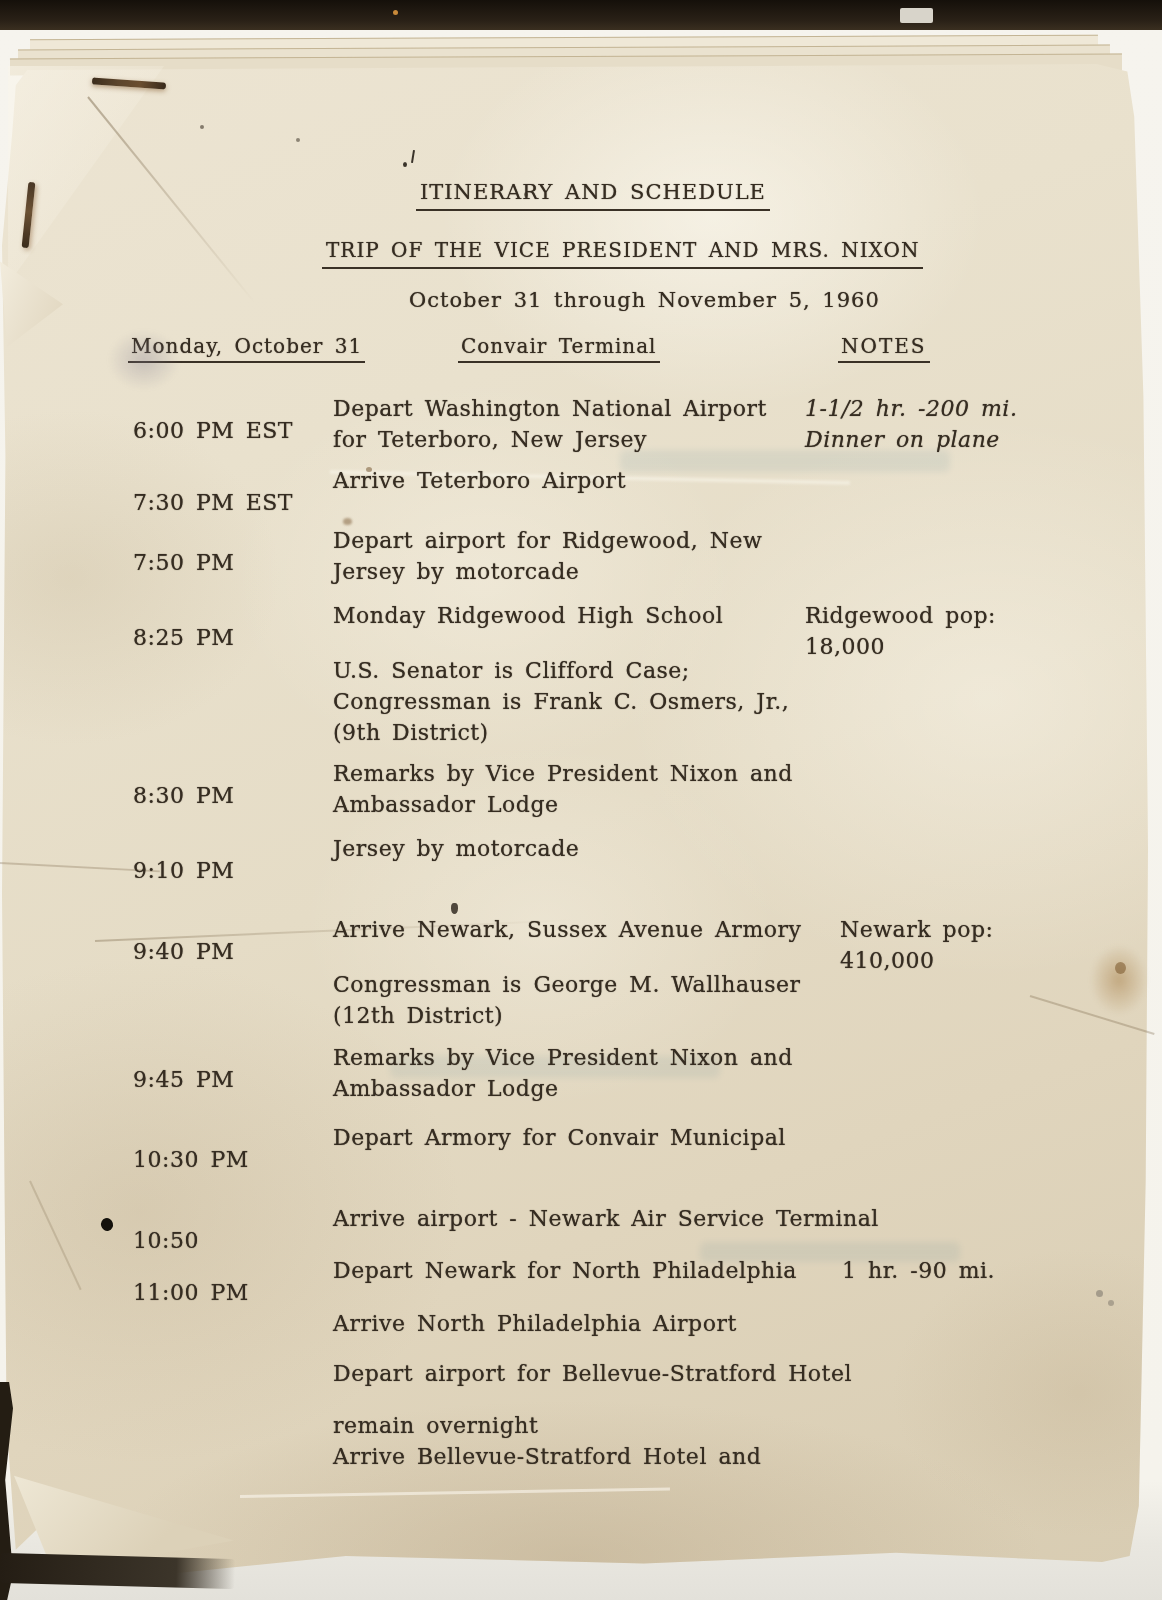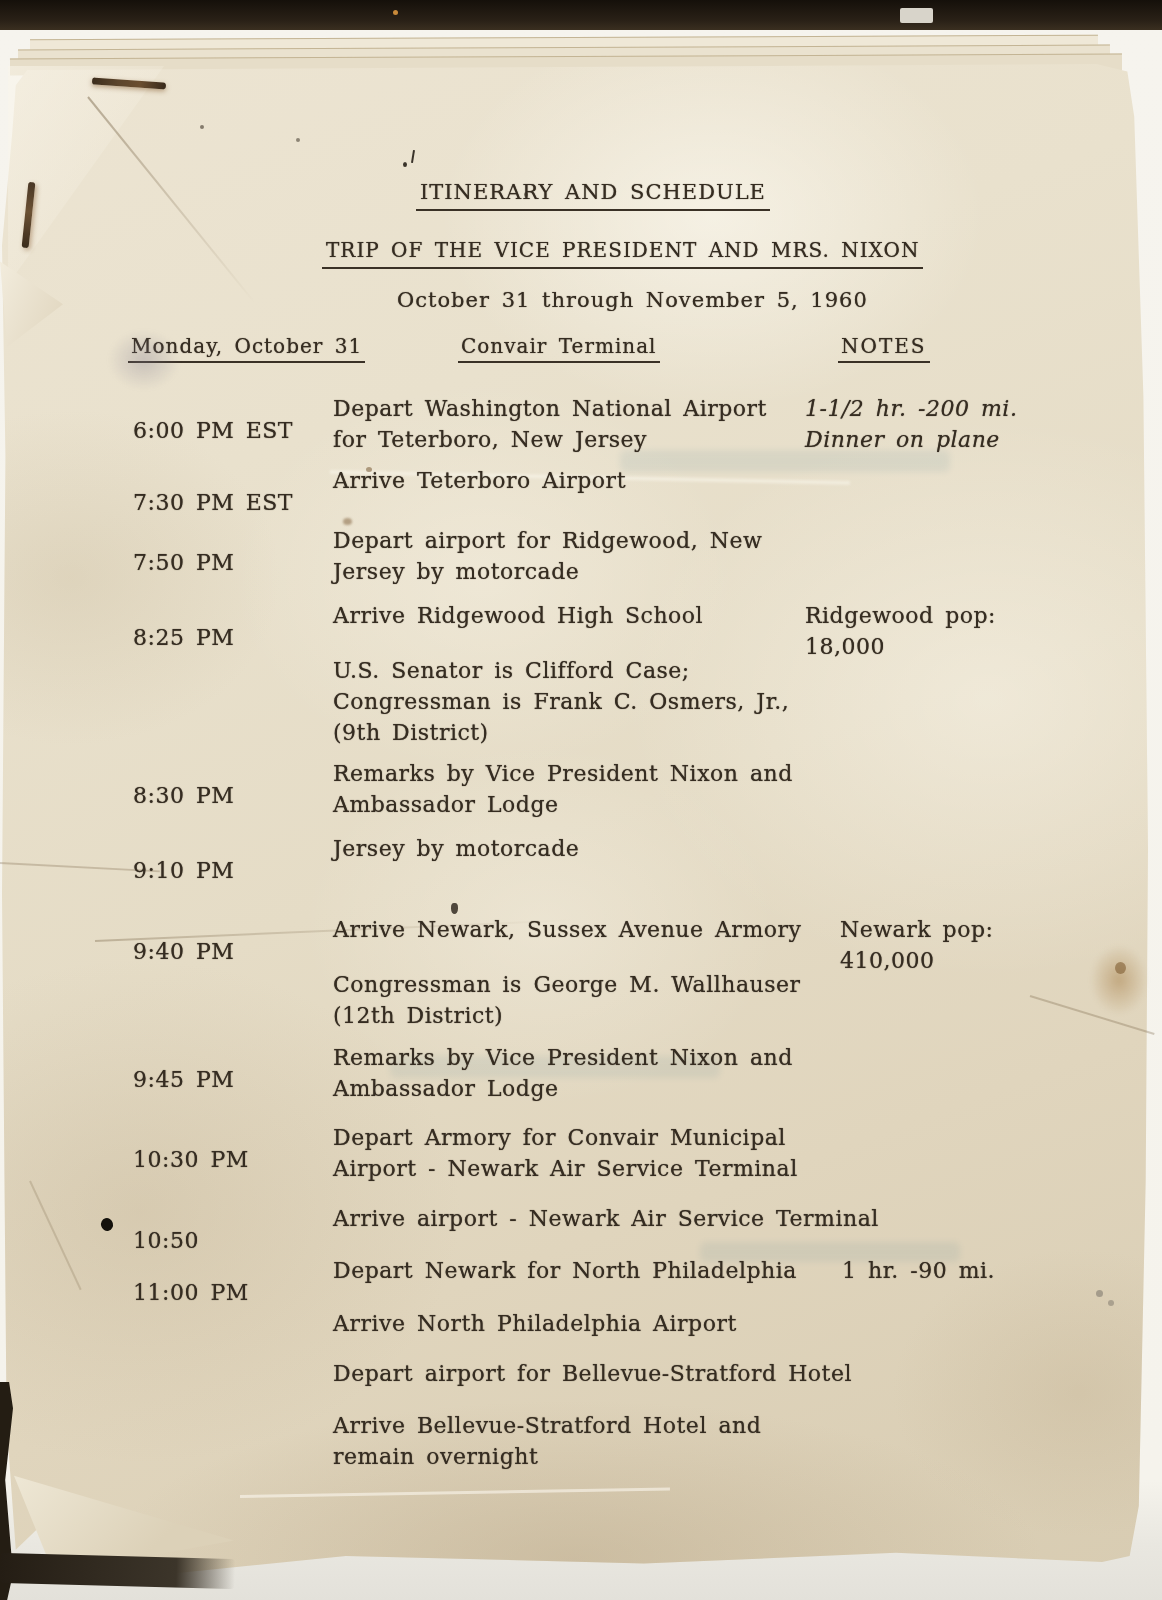--- a/index.html
+++ b/index.html
@@ -114,21 +114,21 @@
   <div class="ghost" style="left:620px;top:450px;width:330px;height:22px;"></div>
   <div class="ghost" style="left:390px;top:1056px;width:330px;height:22px;"></div>
   <div class="ghost" style="left:700px;top:1242px;width:260px;height:20px;"></div>
 
   <div class="speck" style="left:403px;top:162px;width:4px;height:5px;background:#3a332a;border-radius:50%;z-index:6;"></div>
   <div class="speck" style="left:412px;top:150px;width:2px;height:13px;background:#3a332a;transform:rotate(9deg);z-index:6;"></div>
 
   <div class="text-layer">
     <div class="t-abs doc-subtitle" style="left:322px;top:238px;">TRIP OF THE VICE PRESIDENT AND MRS. NIXON</div>
     <div class="t-abs doc-title" style="left:416px;top:180px;">ITINERARY AND SCHEDULE</div>
-    <div class="t-abs doc-date" style="left:397px;top:288px;">October 31 through November 5, 1960</div>
+    <div class="t-abs doc-date" style="left:409px;top:288px;">October 31 through November 5, 1960</div>
 
     <div class="t-abs col-head" style="left:128px;top:334px;">Monday, October 31</div>
     <div class="t-abs col-head" style="left:458px;top:334px;">Convair Terminal</div>
     <div class="t-abs col-head" style="left:838px;top:334px;letter-spacing:2px;">NOTES</div>
 
     <div id="schedule">
         <div class="row" style="top: 393px;">
           <div class="cell t">6:00 PM EST</div>
           <div class="cell d">
             <div class="line">Depart Washington National Airport</div>
@@ -148,21 +148,21 @@
         <div class="row" style="top: 525px;">
           <div class="cell t">7:50 PM</div>
           <div class="cell d">
             <div class="line">Depart airport for Ridgewood, New</div>
             <div class="line">Jersey by motorcade</div>
           </div>
         </div>
         <div class="row" style="top: 600px;">
           <div class="cell t">8:25 PM</div>
           <div class="cell d">
-            <div class="line">Arrive Ridgewood High School</div>
+            <div class="line">Monday Ridgewood High School</div>
             <div class="addendum">
               <div class="line">U.S. Senator is Clifford Case;</div>
               <div class="line">Congressman is Frank C. Osmers, Jr.,</div>
               <div class="line">(9th District)</div>
             </div>
           </div>
           <div class="cell n" style="left: 805px;">
             <div class="line">Ridgewood pop:</div>
             <div class="line">18,000</div>
           </div>
@@ -198,21 +198,20 @@
           <div class="cell t">9:45 PM</div>
           <div class="cell d">
             <div class="line">Remarks by Vice President Nixon and</div>
             <div class="line">Ambassador Lodge</div>
           </div>
         </div>
         <div class="row" style="top: 1122px;">
           <div class="cell t">10:30 PM</div>
           <div class="cell d">
             <div class="line">Depart Armory for Convair Municipal</div>
-            <div class="line">Airport - Newark Air Service Terminal</div>
           </div>
         </div>
         <div class="row" style="top: 1203px;">
           <div class="cell t">10:50</div>
           <div class="cell d">
             <div class="line">Arrive airport - Newark Air Service Terminal</div>
           </div>
         </div>
         <div class="row" style="top: 1255px;">
           <div class="cell t">11:00 PM</div>
@@ -231,22 +230,22 @@
         </div>
         <div class="row" style="top: 1358px;">
           <div class="cell t"></div>
           <div class="cell d">
             <div class="line">Depart airport for Bellevue-Stratford Hotel</div>
           </div>
         </div>
         <div class="row" style="top: 1410px;">
           <div class="cell t"></div>
           <div class="cell d">
+            <div class="line">remain overnight</div>
             <div class="line">Arrive Bellevue-Stratford Hotel and</div>
-            <div class="line">remain overnight</div>
           </div>
         </div>
       </div>
 
     <div class="ink-dot" style="left:101px;top:1218px;width:12px;height:13px;transform:rotate(-15deg);"></div>
   </div>
 
 </div>
 
 </body></html>

